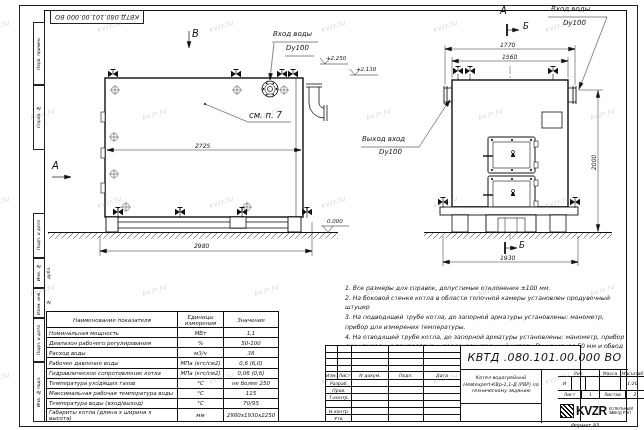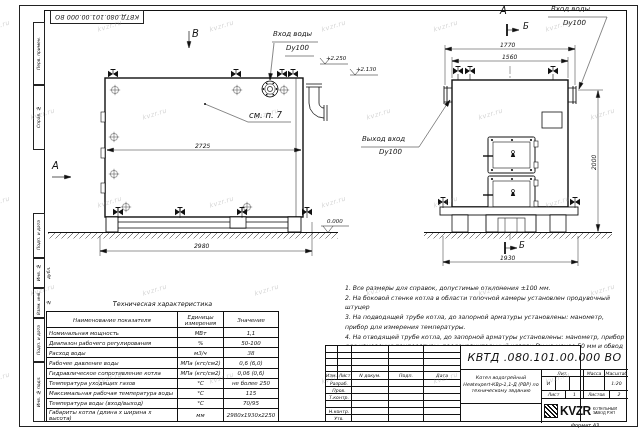--- a/index.html
+++ b/index.html
@@ -59,21 +59,21 @@
   .tbr.s { flex:1; }
   .tbr i { display:flex; align-items:center; justify-content:center; border-right:1px solid #111; font-style:italic; overflow:hidden; white-space:nowrap; }
   .w12{width:12px}.w14{width:14px}.w26{width:26px;justify-content:flex-start;padding-left:1px}.w37{width:37px}.w35{width:35px}
   .wl{flex:1;border-right:none!important}
   .tb-doc { position:absolute; left:135px; top:0; width:167px; height:24px; border-bottom:1px solid #111;
             display:flex; align-items:center; justify-content:center; font:italic 11px "DejaVu Sans",sans-serif; letter-spacing:.4px; white-space:nowrap; }
   .tb-desc { position:absolute; left:135px; top:24px; width:81px; height:53px; border-right:1px solid #111;
              display:flex; flex-direction:column; align-items:center; padding-top:5px; text-align:center; }
   .tb-desc .dline { font-size:4.8px; line-height:6.5px; white-space:nowrap; }
   .tb-desc-div { position:absolute; left:135px; top:57px; width:81px; border-top:1px solid #111; }
-  .tb-r { position:absolute; left:216px; top:24px; width:86px; height:53px; display:flex; flex-direction:column; }
+  .tb-r { position:absolute; left:232px; top:24px; width:86px; height:53px; display:flex; flex-direction:column; }
   .litrow { flex:0 0 7px; display:flex; border-bottom:1px solid #111; }
   .valrow { flex:0 0 14px; display:flex; border-bottom:1px solid #111; }
   .listrow { flex:0 0 8px; display:flex; border-bottom:1px solid #111; }
   .logorow { flex:1; display:flex; align-items:center; padding:1px 2px; gap:2px; }
   .tb-r i { display:flex; align-items:center; justify-content:center; border-right:1px solid #111; overflow:hidden; white-space:nowrap; }
   .c42{width:42px}.c21{width:21px}.c14{width:14px}.c24{width:24px}.c18{width:18px}.c26{width:26px}
   .logo-mark { width:14px; height:14px; border:1px solid #111;
                background:repeating-linear-gradient(45deg,#111 0 1.6px,#fff 1.6px 3.2px); }
   .logo-word { font:bold 12px "Liberation Sans",sans-serif; font-style:normal; letter-spacing:-.5px; }
   .logo-sub { display:flex; flex-direction:column; font:3.9px "Liberation Sans",sans-serif; font-style:normal; line-height:4.5px; }
@@ -364,21 +364,20 @@
   <span class="lbl dimt" style="left:500px;top:254px">1930</span>
 
   <div class="notes">
 
   <p class="note">1. Все размеры для справок, допустимые отклонения ±100 мм.</p>
       <p class="note">2. На боковой стенке котла в области топочной камеры установлен продувочный штуцер</p>
       <p class="note">3. На подводящей трубе котла, до запорной арматуры установлены: манометр, прибор для измерения температуры.</p>
       <p class="note">4. На отводящей трубе котла, до запорной арматуры установлены: манометр, прибор для измерения температуры, предохранительный клапан Dу не менее 50 мм и обвод с обратным клапаном Dу не менее 50 мм.</p>
     </div>
 
-  <div class="ttable-title">Техническая характеристика</div>
   <div class="ttable">
     <div class="thead">
       <div class="tc tc-name">Наименование показателя</div>
       <div class="tc tc-units">Единицы измерения</div>
       <div class="tc tc-value">Значение</div>
     </div>
     <div class="tbody">
 
         <div class="trow">
           <div class="tc tc-name">Номинальная мощность</div>

